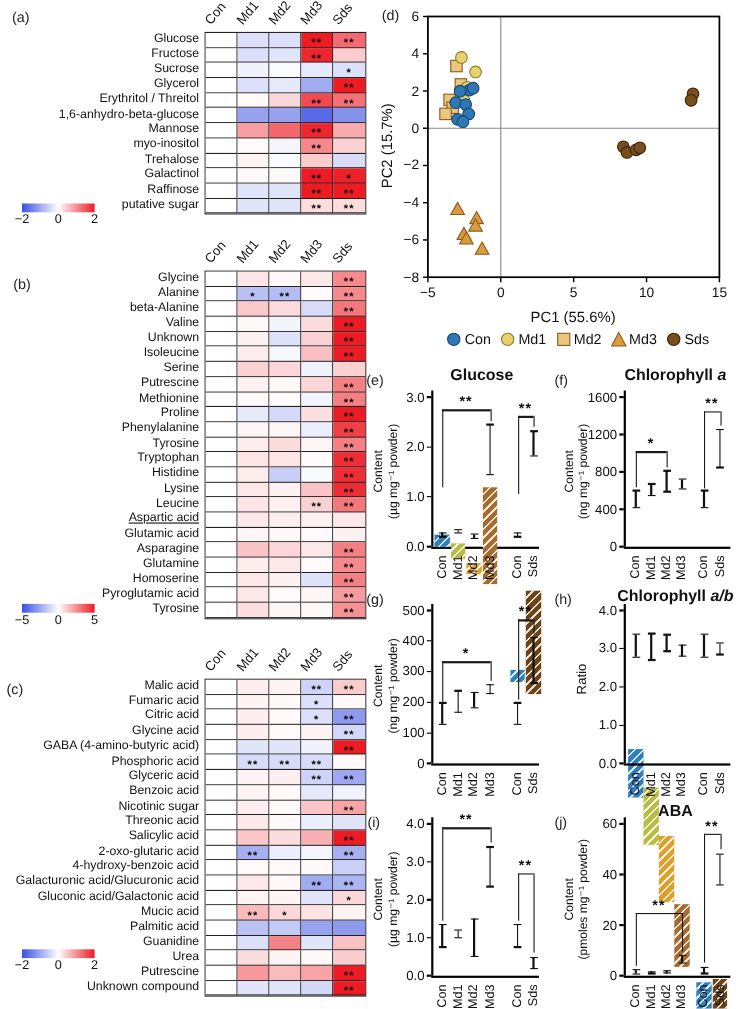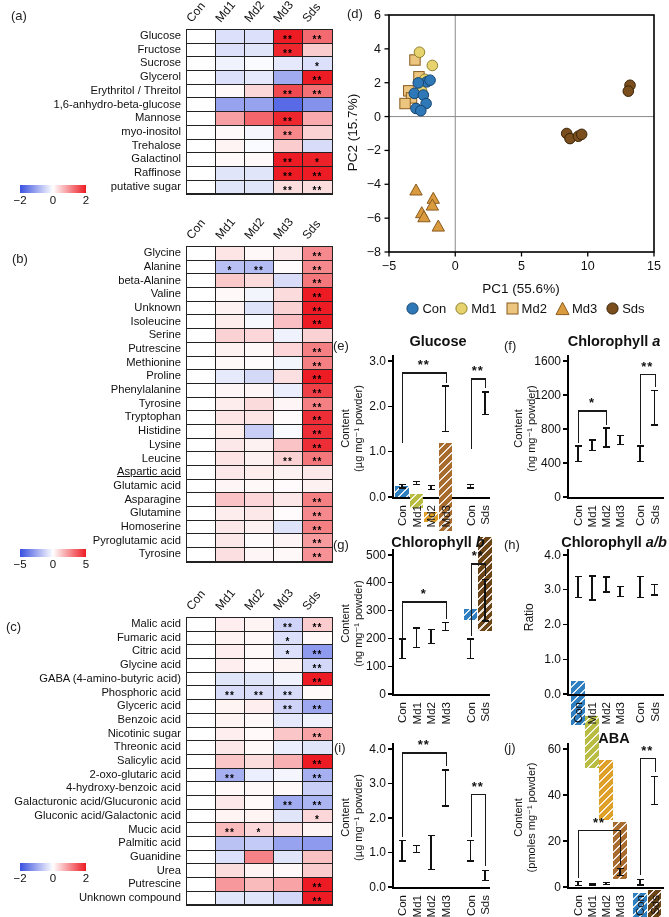--- a/index.html
+++ b/index.html
@@ -743,21 +743,20 @@
       <div class="abs axis" style="left: 388px; top: 665.5px; width: 4px; height: 1.4px;"></div>
       <div class="abs ytick-label" style="left: 356px; top: 659.7px; width: 30px;">100</div>
       <div class="abs axis" style="left: 388px; top: 637.7px; width: 4px; height: 1.4px;"></div>
       <div class="abs ytick-label" style="left: 356px; top: 631.9px; width: 30px;">200</div>
       <div class="abs axis" style="left: 388px; top: 609.9px; width: 4px; height: 1.4px;"></div>
       <div class="abs ytick-label" style="left: 356px; top: 604.1px; width: 30px;">300</div>
       <div class="abs axis" style="left: 388px; top: 582.1px; width: 4px; height: 1.4px;"></div>
       <div class="abs ytick-label" style="left: 356px; top: 576.3px; width: 30px;">400</div>
       <div class="abs axis" style="left: 388px; top: 554.3px; width: 4px; height: 1.4px;"></div>
       <div class="abs ytick-label" style="left: 356px; top: 548.5px; width: 30px;">500</div>
-      <div class="abs bar-title" style="left: 358px; top: 534px; width: 160px;"><span>Chlorophyll </span><span class="it">b</span></div>
       <div class="abs ylab" style="left: 276px; top: 611px; width: 150px;">
         <div>Content</div>
         <div>(ng mg⁻¹ powder)</div>
       </div>
       <div class="abs err" style="left: 401.3px; top: 638.956px; width: 1.4px; height: 19.46px;"></div>
       <div class="abs err" style="left: 398.5px; top: 638.256px; width: 7px; height: 1.4px;"></div>
       <div class="abs err" style="left: 398.5px; top: 657.716px; width: 7px; height: 1.4px;"></div>
       <div class="abs xcat" style="left: 387px; top: 711px; width: 30px;">Con</div>
       <div class="abs err" style="left: 415.8px; top: 628.114px; width: 1.4px; height: 19.46px;"></div>
       <div class="abs err" style="left: 413px; top: 627.414px; width: 7px; height: 1.4px;"></div>

